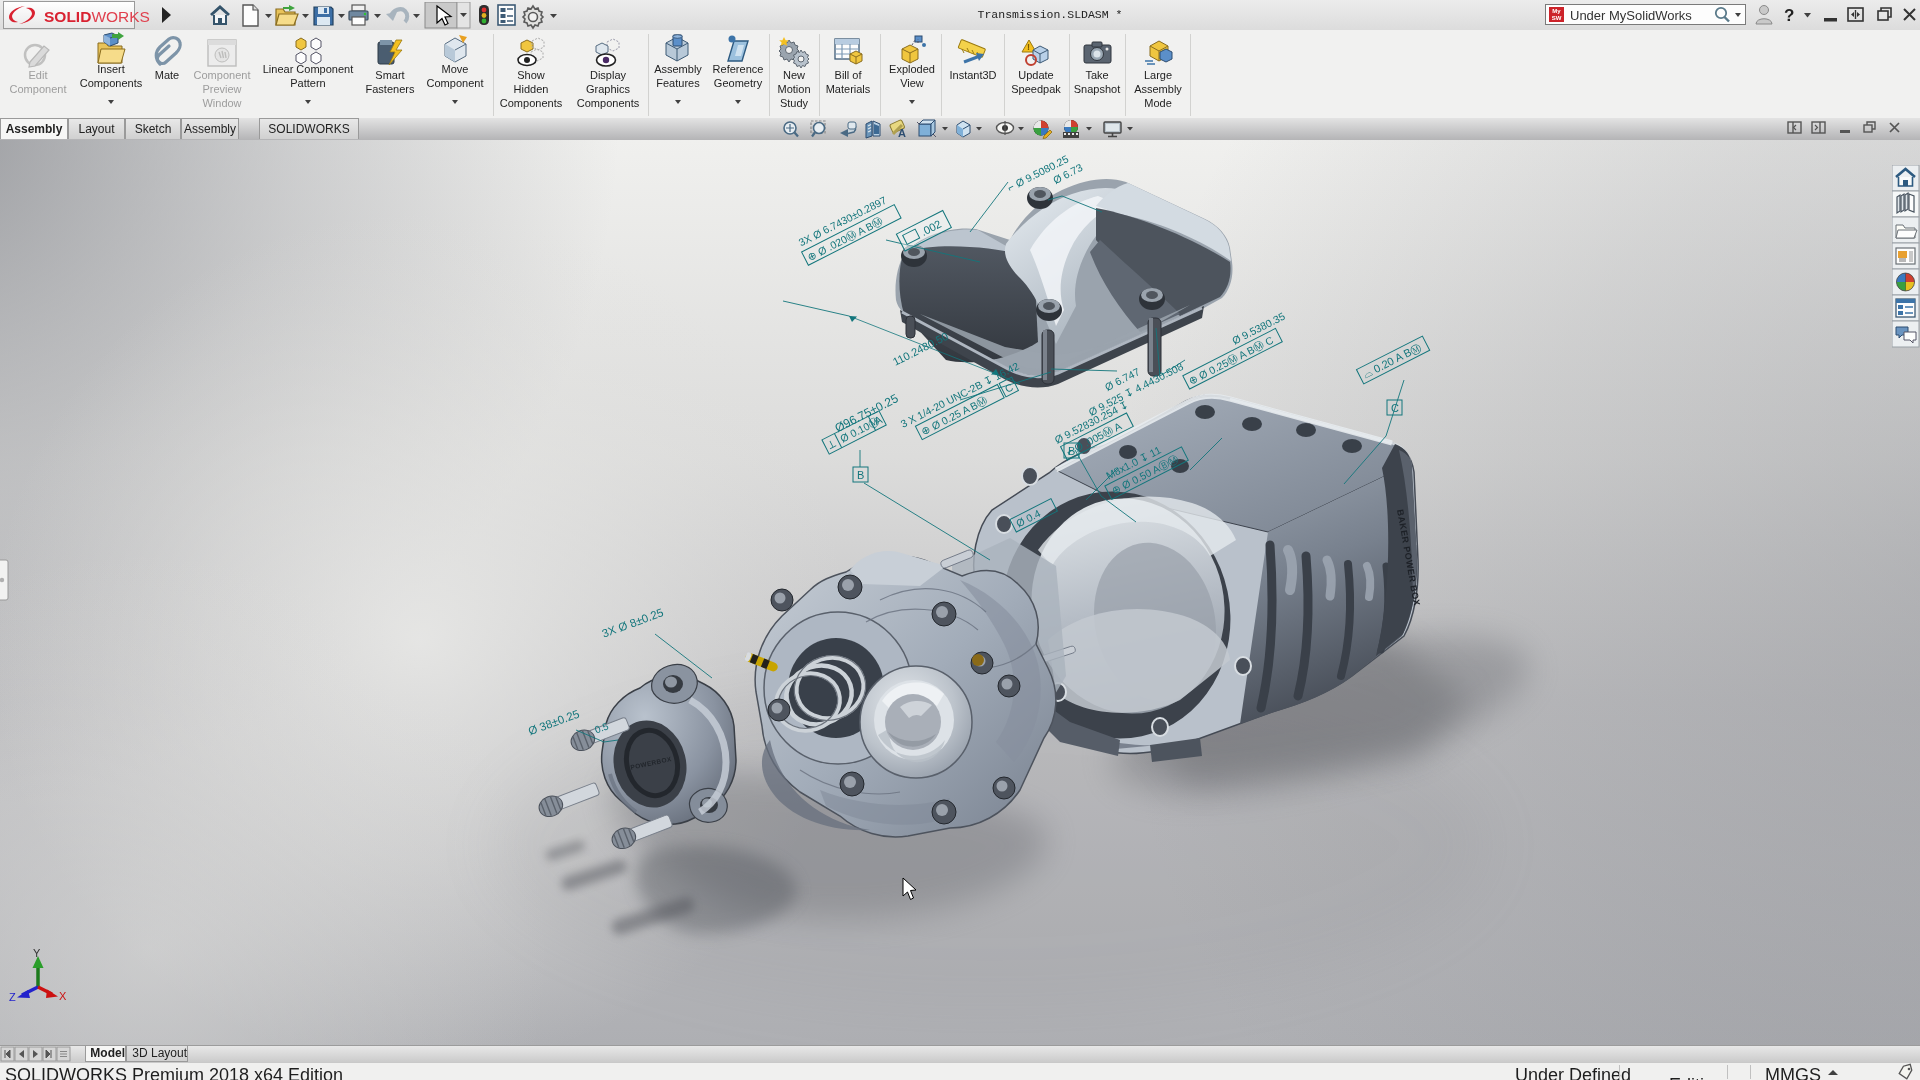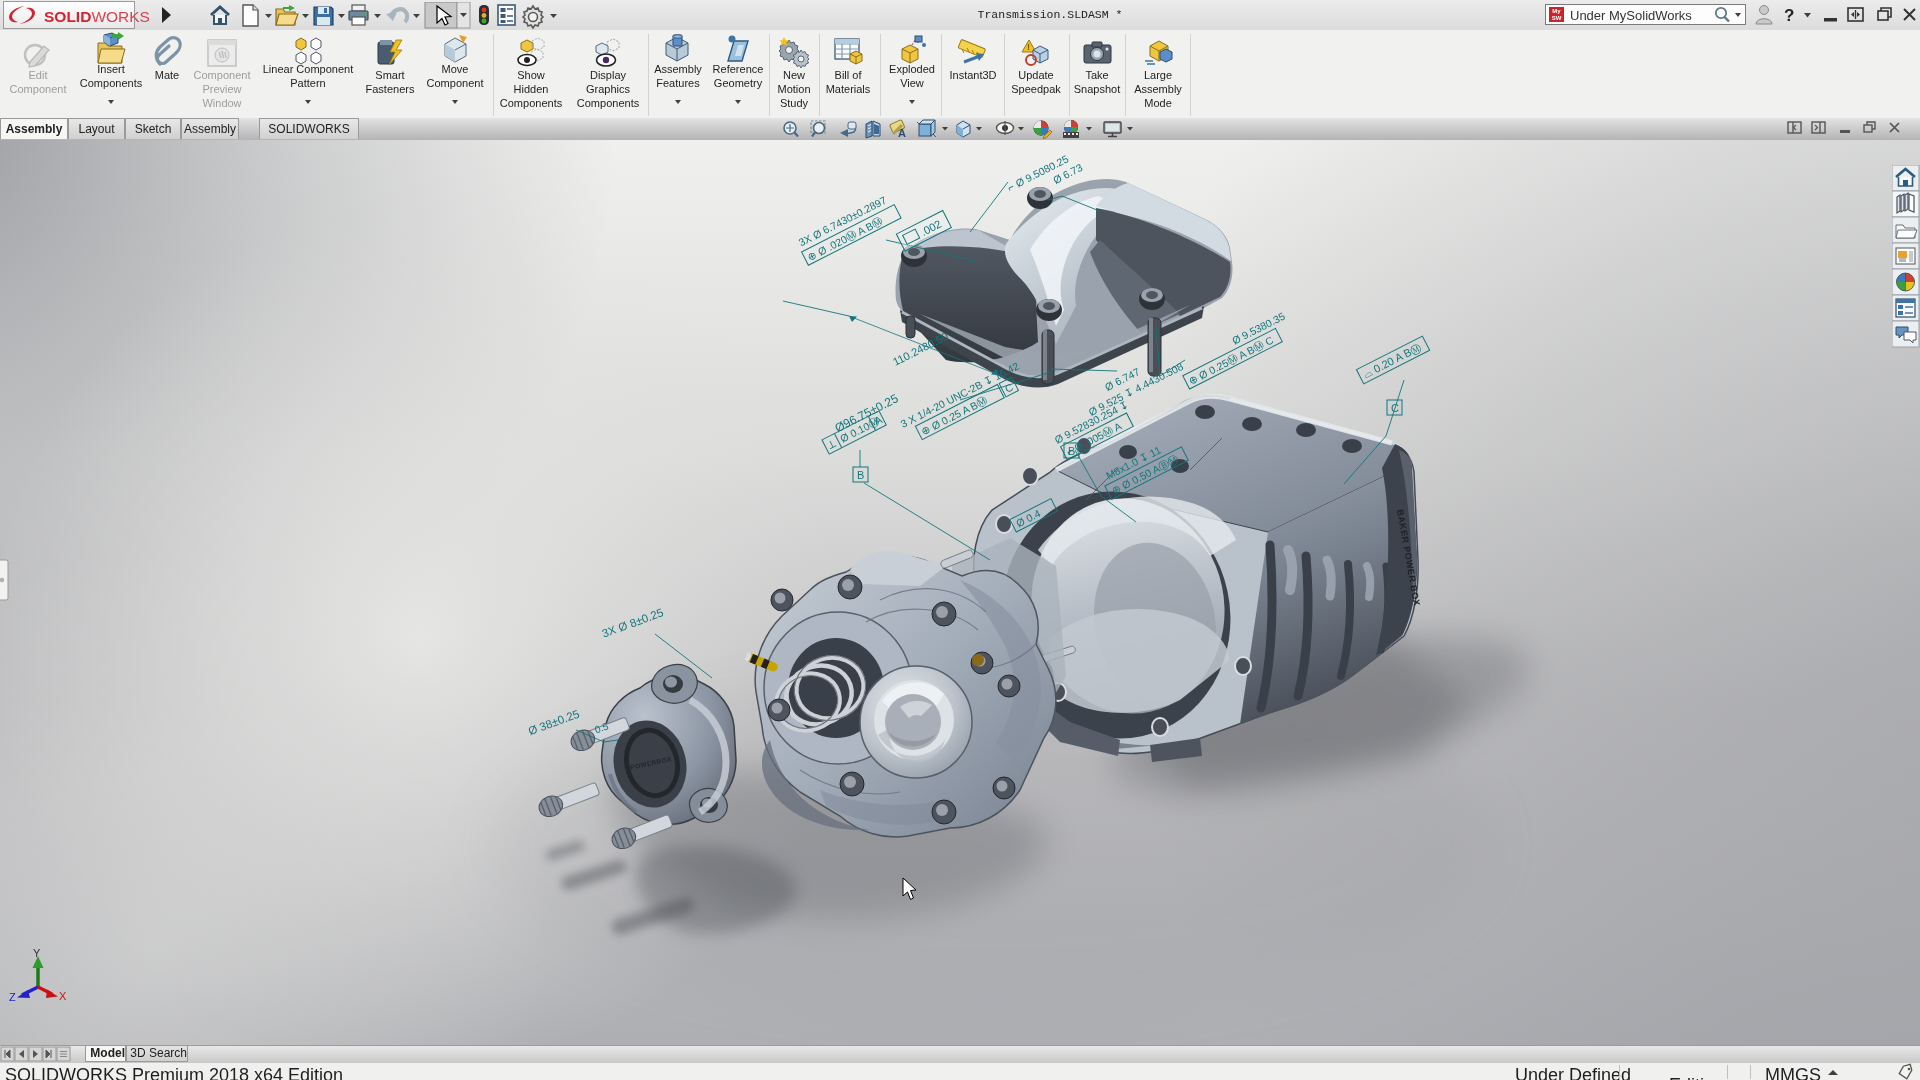--- a/index.html
+++ b/index.html
@@ -968,21 +968,21 @@
       <path d="M24,4 l-5,4 5,4 z" fill="#555"></path>
       <rect x="29" y="1" width="13" height="14" fill="#d6d6d6" stroke="#9a9a9a"></rect>
       <path d="M33,4 l5,4 -5,4 z" fill="#555"></path>
       <rect x="43" y="1" width="13" height="14" fill="#d6d6d6" stroke="#9a9a9a"></rect>
       <path d="M46,4 l4,4 -4,4 z M51,4 v8" stroke="#555" fill="#555" stroke-width="1"></path>
       <rect x="57" y="1" width="13" height="14" fill="#d6d6d6" stroke="#9a9a9a"></rect>
       <path d="M60,8 h7 M60,5.5 h7 M60,10.5 h7" stroke="#888" stroke-width="1"></path>
     </g>
   </svg>
   <div class="btab" style="left:77px;width:41px;font-weight:bold;background:#f6f6f5;">Model</div>
-  <div class="btab" style="left:118px;width:62px;background:linear-gradient(#e3e3e3,#cfcfcf);">3D Search</div>
+  <div class="btab" style="left:118px;width:62px;background:linear-gradient(#e3e3e3,#cfcfcf);">3D Layout</div>
 </div>
 
 <div id="statusbar">
   <div class="abs" style="left:5px;top:2px;">SOLIDWORKS Premium 2018 x64 Edition</div>
   <div class="abs" style="left:1513px;top:2px;width:120px;text-align:center;">Under Defined</div>
   <div class="ssep" style="left:1619px;"></div>
   <div class="abs" style="left:1624px;top:12px;width:100px;text-align:right;">Editing Assembly</div>
   <div class="ssep" style="left:1727px;"></div>
   <div class="ssep" style="left:1750px;"></div>
   <div class="abs" style="left:1765px;top:2px;width:50px;text-align:center;">MMGS</div>

